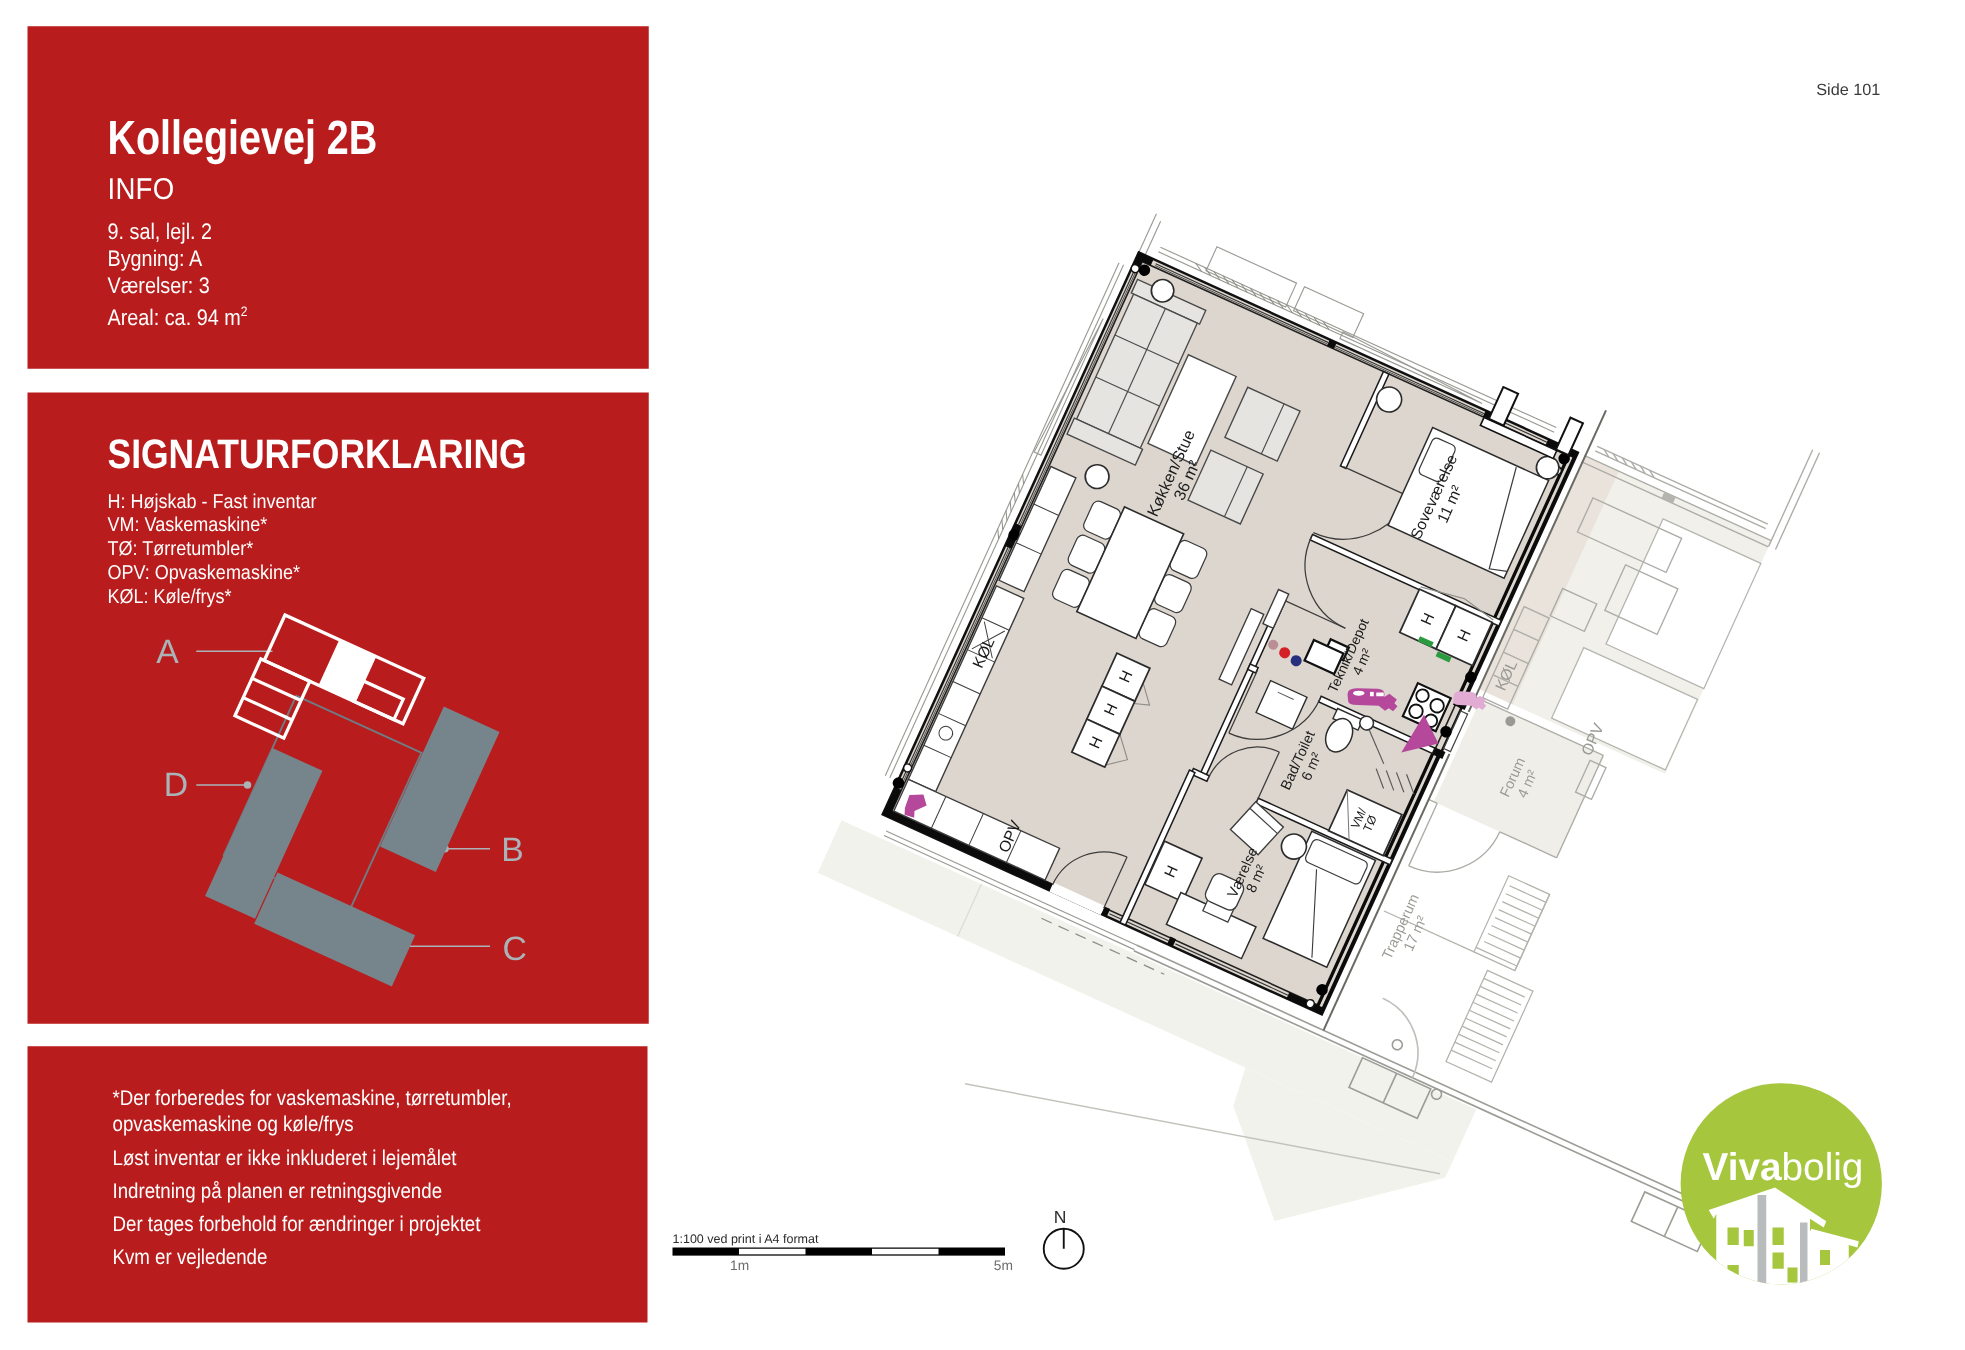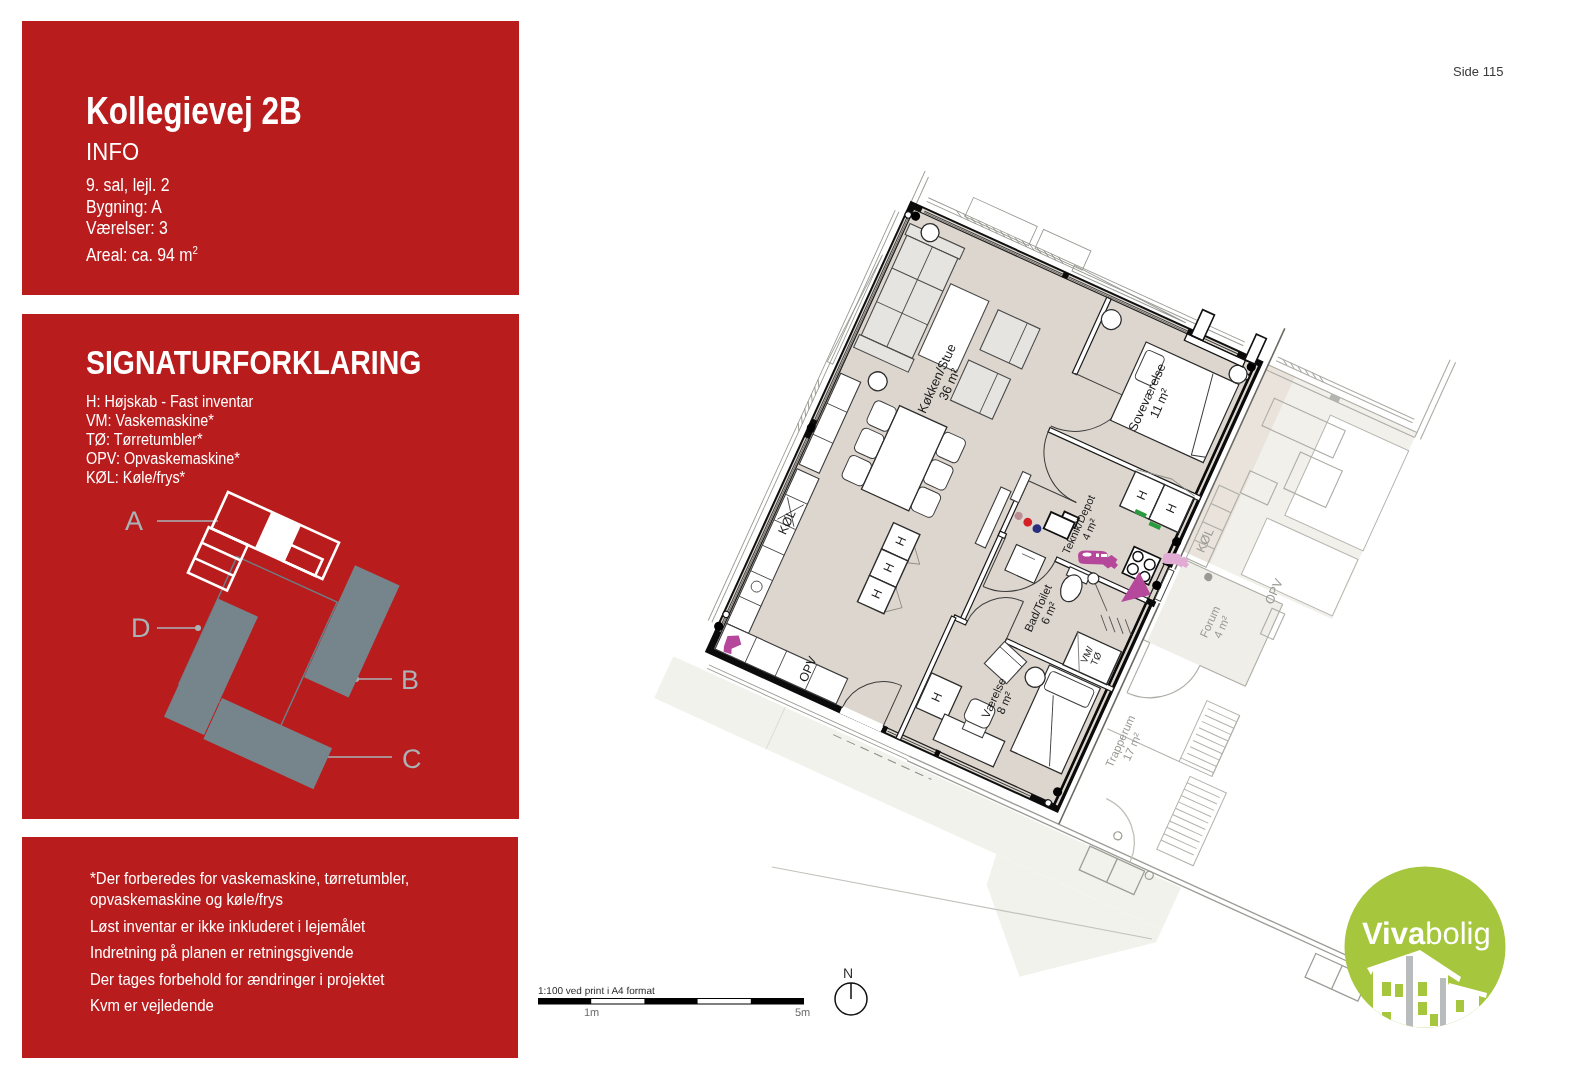--- a/index.html
+++ b/index.html
@@ -41,21 +41,21 @@
   </div>
   <div class="panel" id="p3">
     <div class="t-foot">
       <p>*Der forberedes for vaskemaskine, tørretumbler,<br>opvaskemaskine og køle/frys</p>
       <p>Løst inventar er ikke inkluderet i lejemålet</p>
       <p>Indretning på planen er retningsgivende</p>
       <p>Der tages forbehold for ændringer i projektet</p>
       <p>Kvm er vejledende</p>
     </div>
   </div>
-  <div id="side">Side 115</div>
+  <div id="side">Side 101</div>
   <svg id="ov" width="1572" height="1080" viewBox="0 0 1572 1080" style="position:absolute;left:0;top:0;">
 
     <g id="minimap">
       <g font-size="27" fill="#a9b3b8">
         <text x="125" y="530">A</text>
         <text x="131" y="637">D</text>
         <text x="401" y="689">B</text>
         <text x="402" y="768">C</text>
       </g>
       <g stroke="#a9b3b8" stroke-width="1.3" fill="none">

